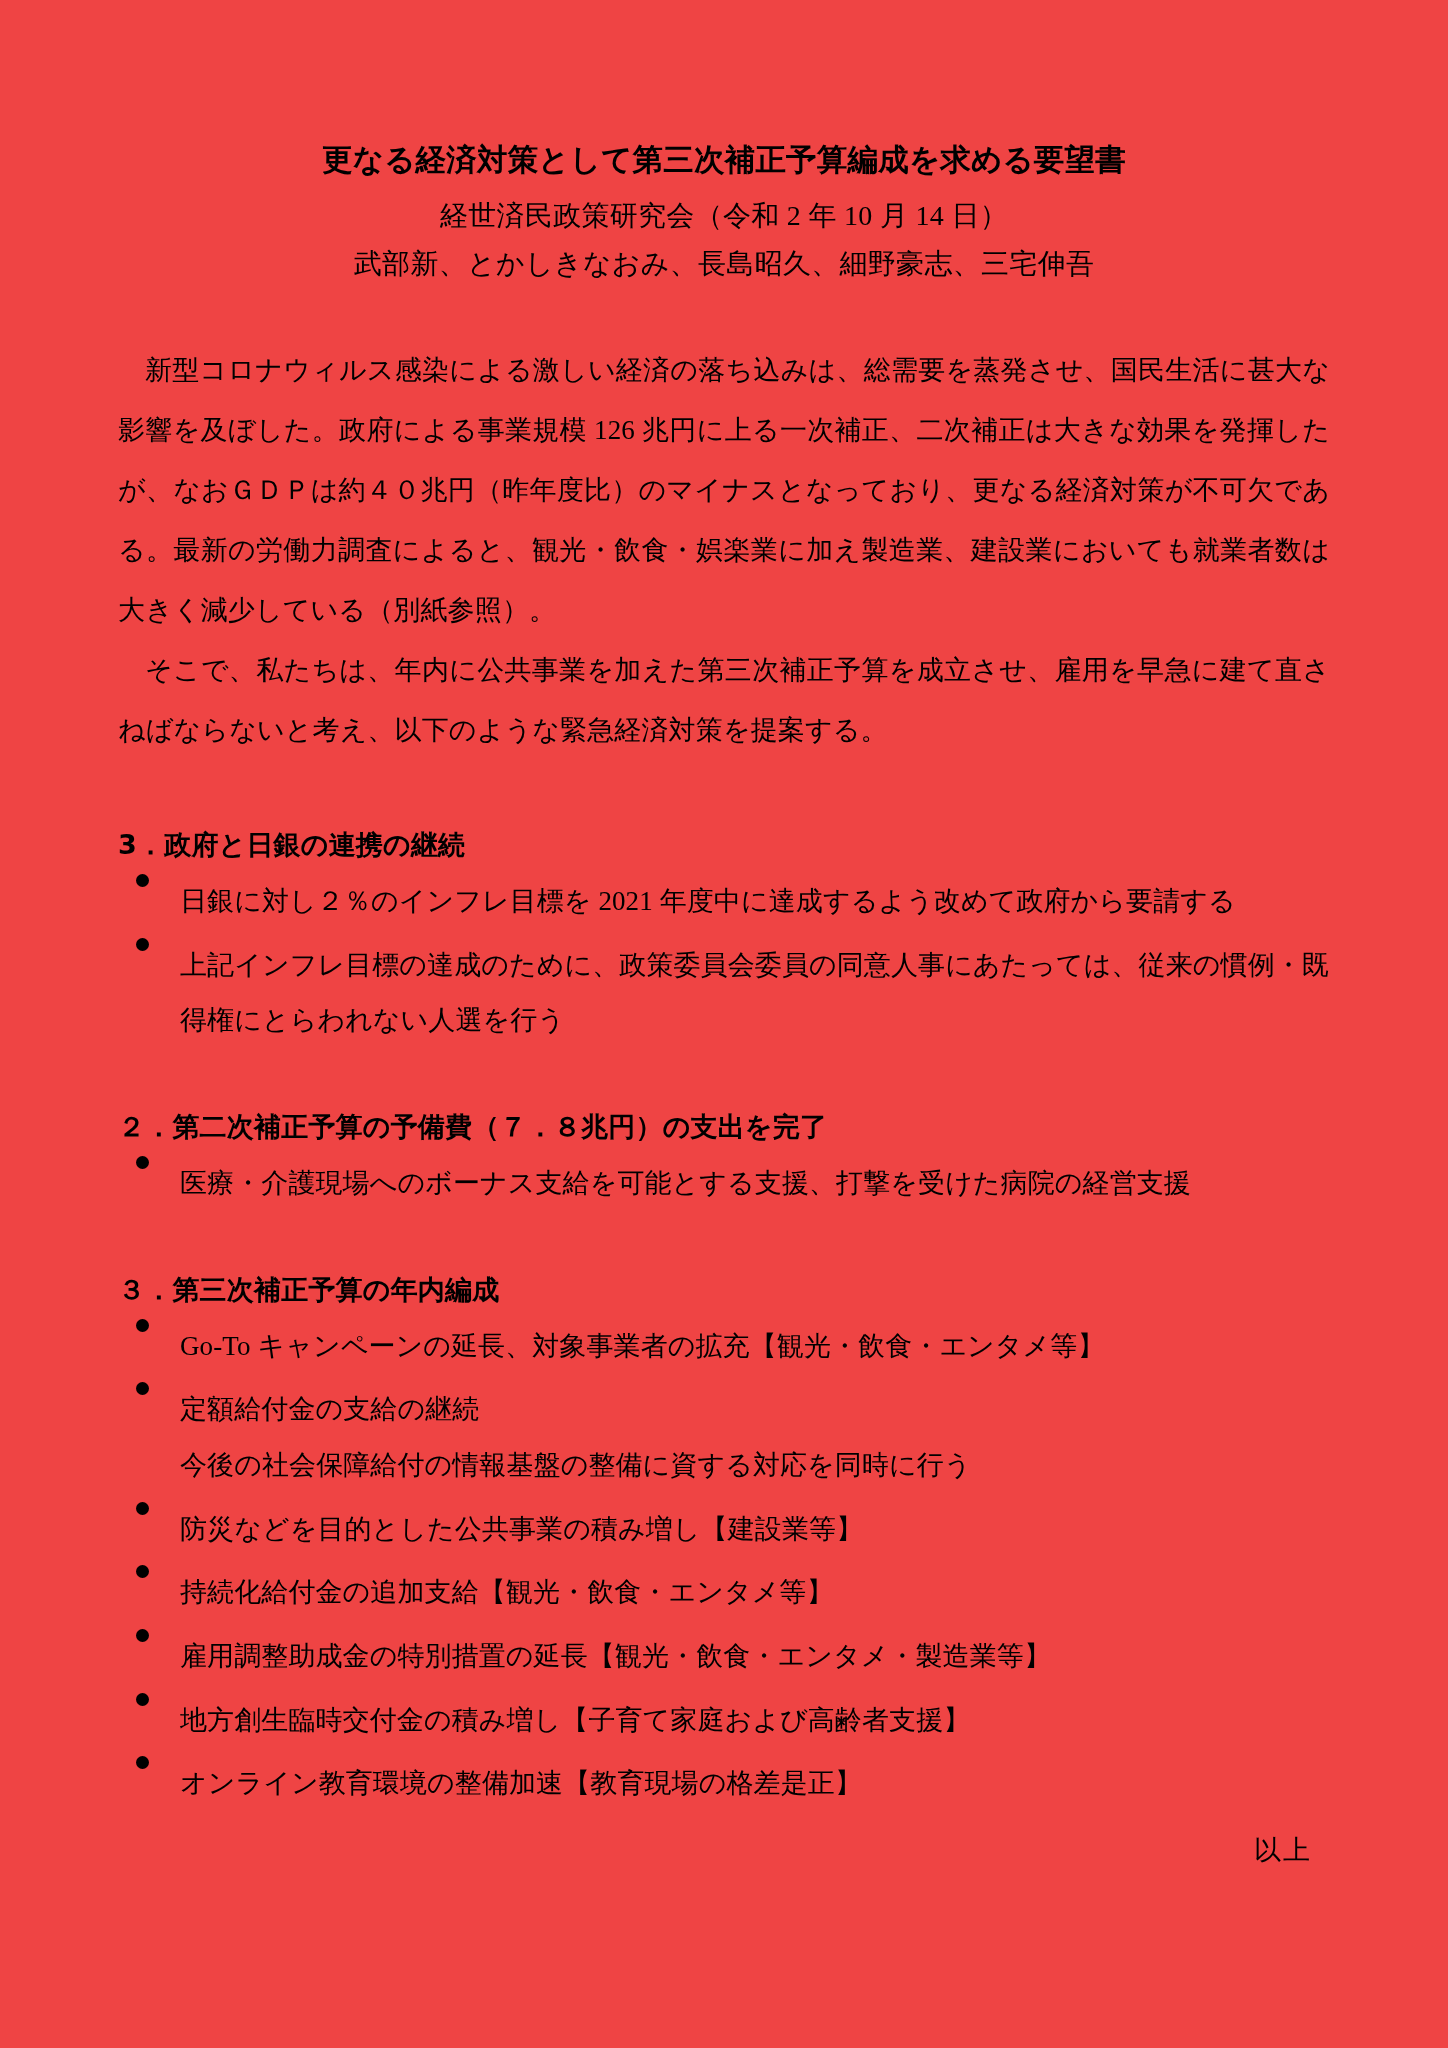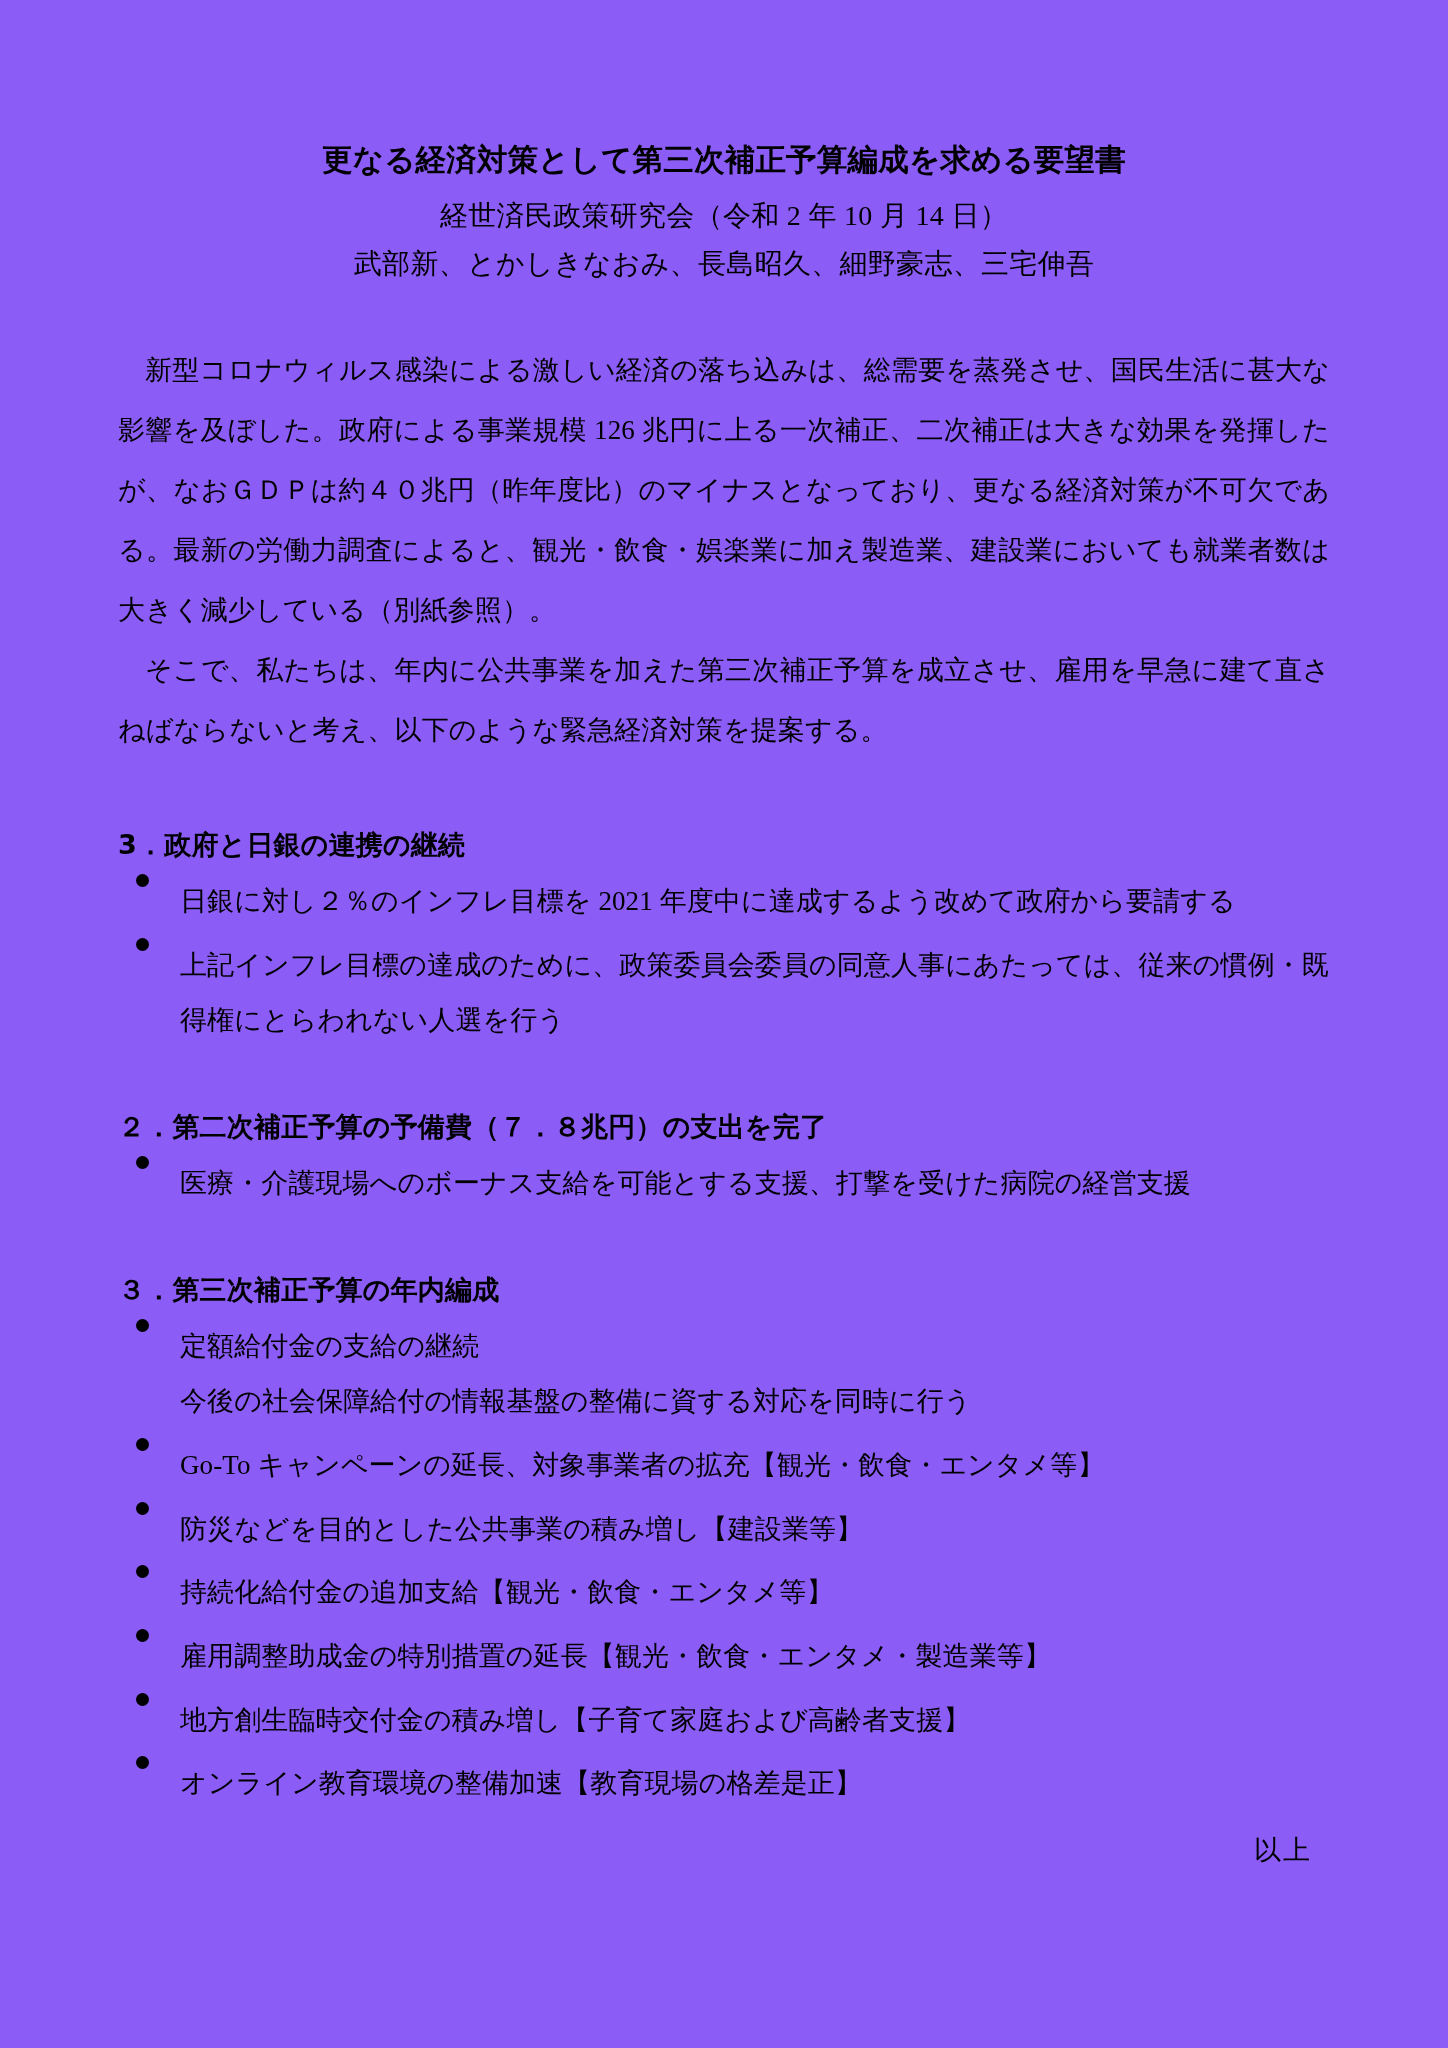--- a/index.html
+++ b/index.html
@@ -8,21 +8,21 @@
     background: #ffffff;
   }
   body {
     font-family: "Liberation Serif", "DejaVu Serif", serif;
     color: #000000;
   }
   .page {
     position: relative;
     width: 1448px;
     height: 2048px;
-    background: #8b5cf6;
+    background: #ef4444;
     box-sizing: border-box;
     padding: 138px 118px 0 118px;
     overflow: hidden;
   }
   .doc-title {
     text-align: center;
     font-family: "DejaVu Sans", "Liberation Sans", sans-serif;
     font-weight: bold;
     font-size: 30.5px;
     letter-spacing: 0.2px;
@@ -144,26 +144,26 @@
         <span class="bullet-text">医療・介護現場へのボーナス支給を可能とする支援、打撃を受けた病院の経営支援</span>
       </li>
     </ul>
   </div>
 
   <div class="section sec-gap-3">
     <div class="section-heading">３．第三次補正予算の年内編成</div>
     <ul class="bullets">
       <li>
         <span class="bullet-dot"></span>
-        <span class="bullet-text">定額給付金の支給の継続</span>
-        <span class="bullet-subline">今後の社会保障給付の情報基盤の整備に資する対応を同時に行う</span>
+        <span class="bullet-text">Go-To キャンペーンの延長、対象事業者の拡充【観光・飲食・エンタメ等】</span>
       </li>
       <li>
         <span class="bullet-dot"></span>
-        <span class="bullet-text">Go-To キャンペーンの延長、対象事業者の拡充【観光・飲食・エンタメ等】</span>
+        <span class="bullet-text">定額給付金の支給の継続</span>
+        <span class="bullet-subline">今後の社会保障給付の情報基盤の整備に資する対応を同時に行う</span>
       </li>
       <li>
         <span class="bullet-dot"></span>
         <span class="bullet-text">防災などを目的とした公共事業の積み増し【建設業等】</span>
       </li>
       <li>
         <span class="bullet-dot"></span>
         <span class="bullet-text">持続化給付金の追加支給【観光・飲食・エンタメ等】</span>
       </li>
       <li>

